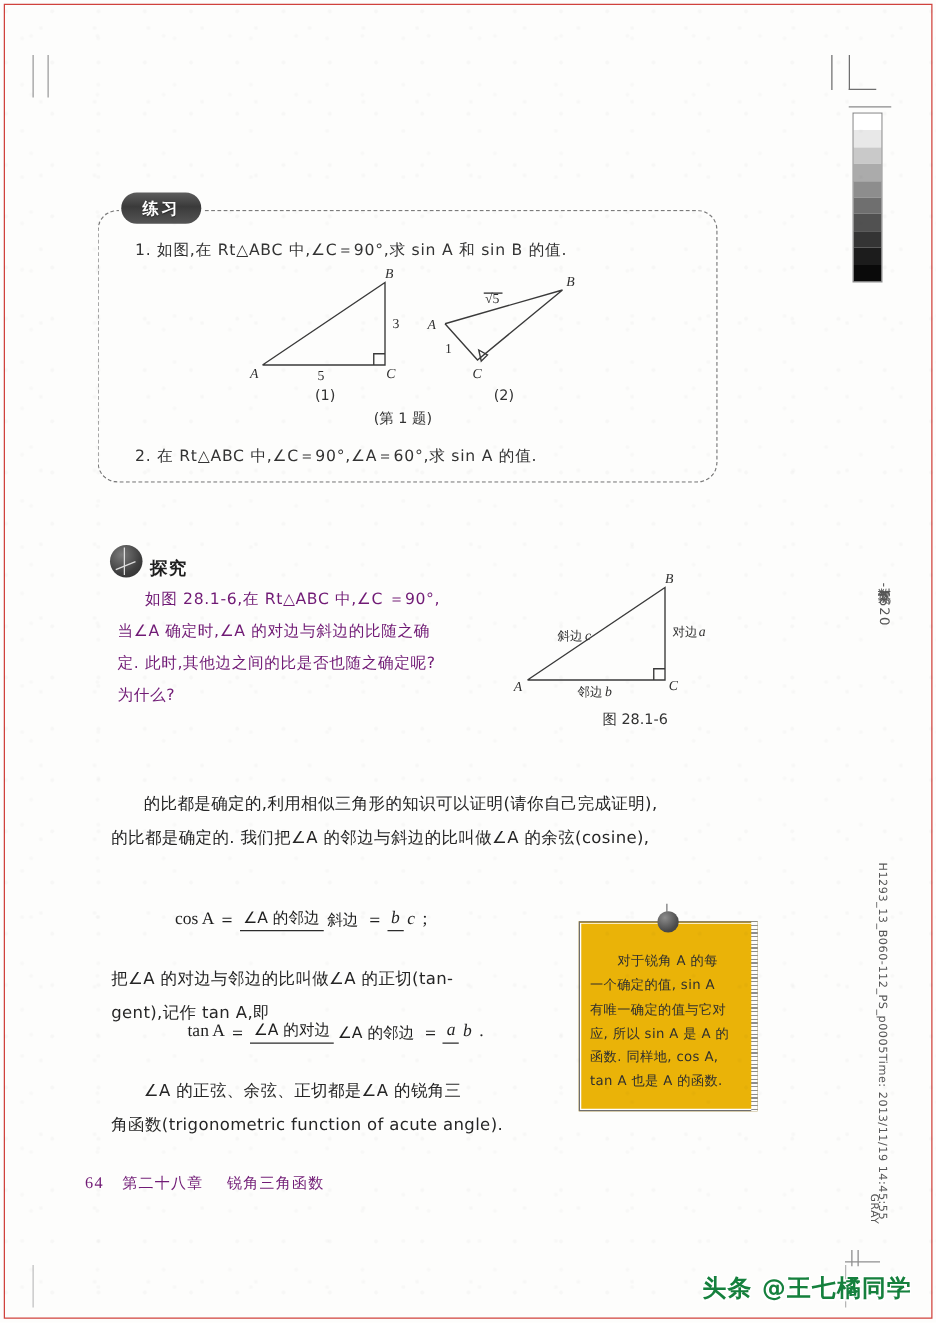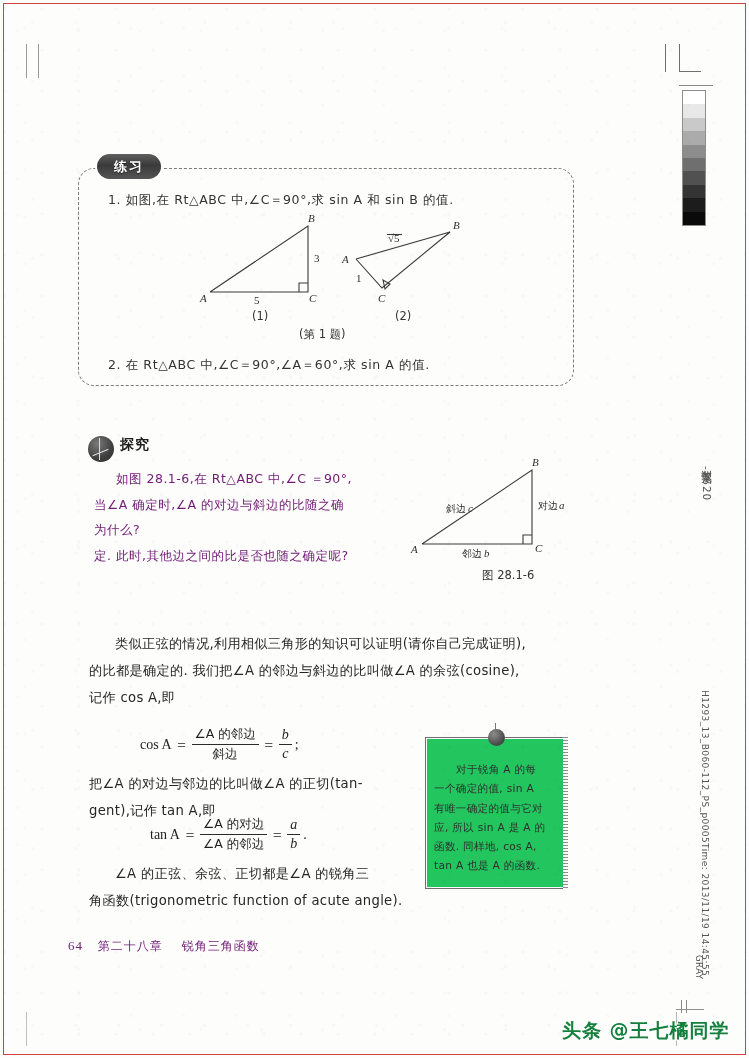--- a/index.html
+++ b/index.html
@@ -90,21 +90,21 @@
     position:absolute;left:88px;top:436px;width:26px;height:26px;border-radius:50%;
     background:radial-gradient(circle at 36% 30%,#7b7b7b 0%,#3f3f3f 60%,#2c2c2c 100%);
   }
   .explore-icon::before{
     content:"";position:absolute;left:11px;top:2px;width:1px;height:22px;background:#ddd;transform:rotate(0deg);
   }
   .explore-icon::after{
     content:"";position:absolute;left:4px;top:16px;width:17px;height:1px;background:#ddd;transform:rotate(-22deg);
   }
   .explore-title{
-    position:absolute;left:120px;top:436px;font-size:14px;font-weight:bold;
+    position:absolute;left:120px;top:446px;font-size:14px;font-weight:bold;
     font-family:"DejaVu Sans","Liberation Sans",sans-serif;color:#1f1f1f;letter-spacing:1px;
   }
   .explore-body{
     position:absolute;left:94px;top:466px;width:300px;
     font-size:12.5px;line-height:2.05;letter-spacing:.5px;color:#701a75;
     font-family:"DejaVu Sans","Liberation Sans",sans-serif;
   }
   .explore-body .ln2{display:block;white-space:nowrap;}
   .explore-body .ln2:first-child{text-indent:22px;}
   .fig-label-286{
@@ -121,31 +121,31 @@
   .prose .pl{display:block;white-space:nowrap;}
   .prose .pl.ind{text-indent:26px;}
 
   
   .formula{
     position:absolute;display:flex;align-items:center;
     font-family:"Liberation Serif","DejaVu Serif",serif;font-size:14px;color:#1f1f1f;
   }
   #f-cos{left:140px;top:726px;}
   #f-tan{left:150px;top:816px;}
-  .frac{display:inline-flex;flex-direction:column;align-items:center;margin:0 3px;vertical-align:middle;}
+  .frac{display:inline-flex;align-items:center;margin:0 3px;vertical-align:middle;}
   .frac .top{border-bottom:1.2px solid #2b2b2b;padding:0 3px 1px;}
   .frac .bot{padding:1px 3px 0;}
   .cnf{font-family:"DejaVu Sans","Liberation Sans",sans-serif;font-size:12.5px;}
   .itl{font-style:italic;}
   .opname{font-style:normal;margin-right:3px;}
 
   
   .note{
-    position:absolute;left:425px;top:737px;width:143px;height:152px;
-    border:1px solid #6e6e6e;box-sizing:border-box;background:#22c55e;
+    position:absolute;left:463px;top:737px;width:143px;height:152px;
+    border:1px solid #6e6e6e;box-sizing:border-box;background:#eab308;
     box-shadow:inset 0 0 0 1px #fff;
   }
   .note .rail{
     position:absolute;right:-1px;top:-1px;bottom:-1px;width:5px;
     background:repeating-linear-gradient(180deg,#8d8d8d 0 1px,#fcfcfb 1px 3px);
   }
   .note-body{
     position:absolute;left:8px;top:22px;right:12px;
     font-size:10.6px;line-height:1.82;letter-spacing:.3px;color:#2f2f2f;
     font-family:"DejaVu Sans","Liberation Sans",sans-serif;
@@ -254,45 +254,44 @@
 <div class="fig-cap" id="cap-both">(第 1 题)</div>
 
 <div class="q-line" id="q2">2. 在 Rt△ABC 中,∠C＝90°,∠A＝60°,求 sin A 的值.</div>
 
 <div class="explore-icon"></div>
 <div class="explore-title">探究</div>
 
 <div class="explore-body">
   <span class="ln2">如图 28.1-6,在 Rt△ABC 中,∠C ＝90°,</span>
   <span class="ln2">当∠A 确定时,∠A 的对边与斜边的比随之确</span>
+  <span class="ln2">定. 此时,其他边之间的比是否也随之确定呢?</span>
   <span class="ln2">为什么?</span>
-  <span class="ln2">定. 此时,其他边之间的比是否也随之确定呢?</span>
 </div>
 
 <div class="dia" id="dia3">
   <svg width="175" height="110" viewBox="0 0 175 110" aria-hidden="true">
     <polyline class="ln" points="12,88 122,88 122,14 12,88"></polyline>
     <polyline class="ln" points="113,88 113,79 122,79" stroke-width="1"></polyline>
     <text class="lbl" x="1" y="97">A</text>
     <text class="lbl" x="125" y="96">C</text>
     <text class="lbl" x="122" y="10">B</text>
     <text class="cn" x="36" y="56">斜边</text>
     <text class="lbl" x="58" y="56">c</text>
     <text class="cn" x="128" y="53">对边</text>
     <text class="lbl" x="149" y="53">a</text>
     <text class="cn" x="52" y="101">邻边</text>
     <text class="lbl" x="74" y="101">b</text>
   </svg>
 </div>
 <div class="fig-label-286">图 28.1-6</div>
 
 <div class="prose">
-  <span class="pl ind">类似正弦的情况,利用相似三角形的知识可以证明(请你自己完成证明),</span>
+  <span class="pl ind">的比都是确定的,利用相似三角形的知识可以证明(请你自己完成证明),</span>
   <span class="pl">的比都是确定的. 我们把∠A 的邻边与斜边的比叫做∠A 的余弦(cosine),</span>
-  <span class="pl">记作 cos A,即</span>
 </div>
 
 <div class="formula" id="f-cos">
   <span class="opname">cos A</span>
   <span>＝</span>
   <span class="frac">
     <span class="top cnf">∠A 的邻边</span>
     <span class="bot cnf">斜边</span>
   </span>
   <span>＝</span>

